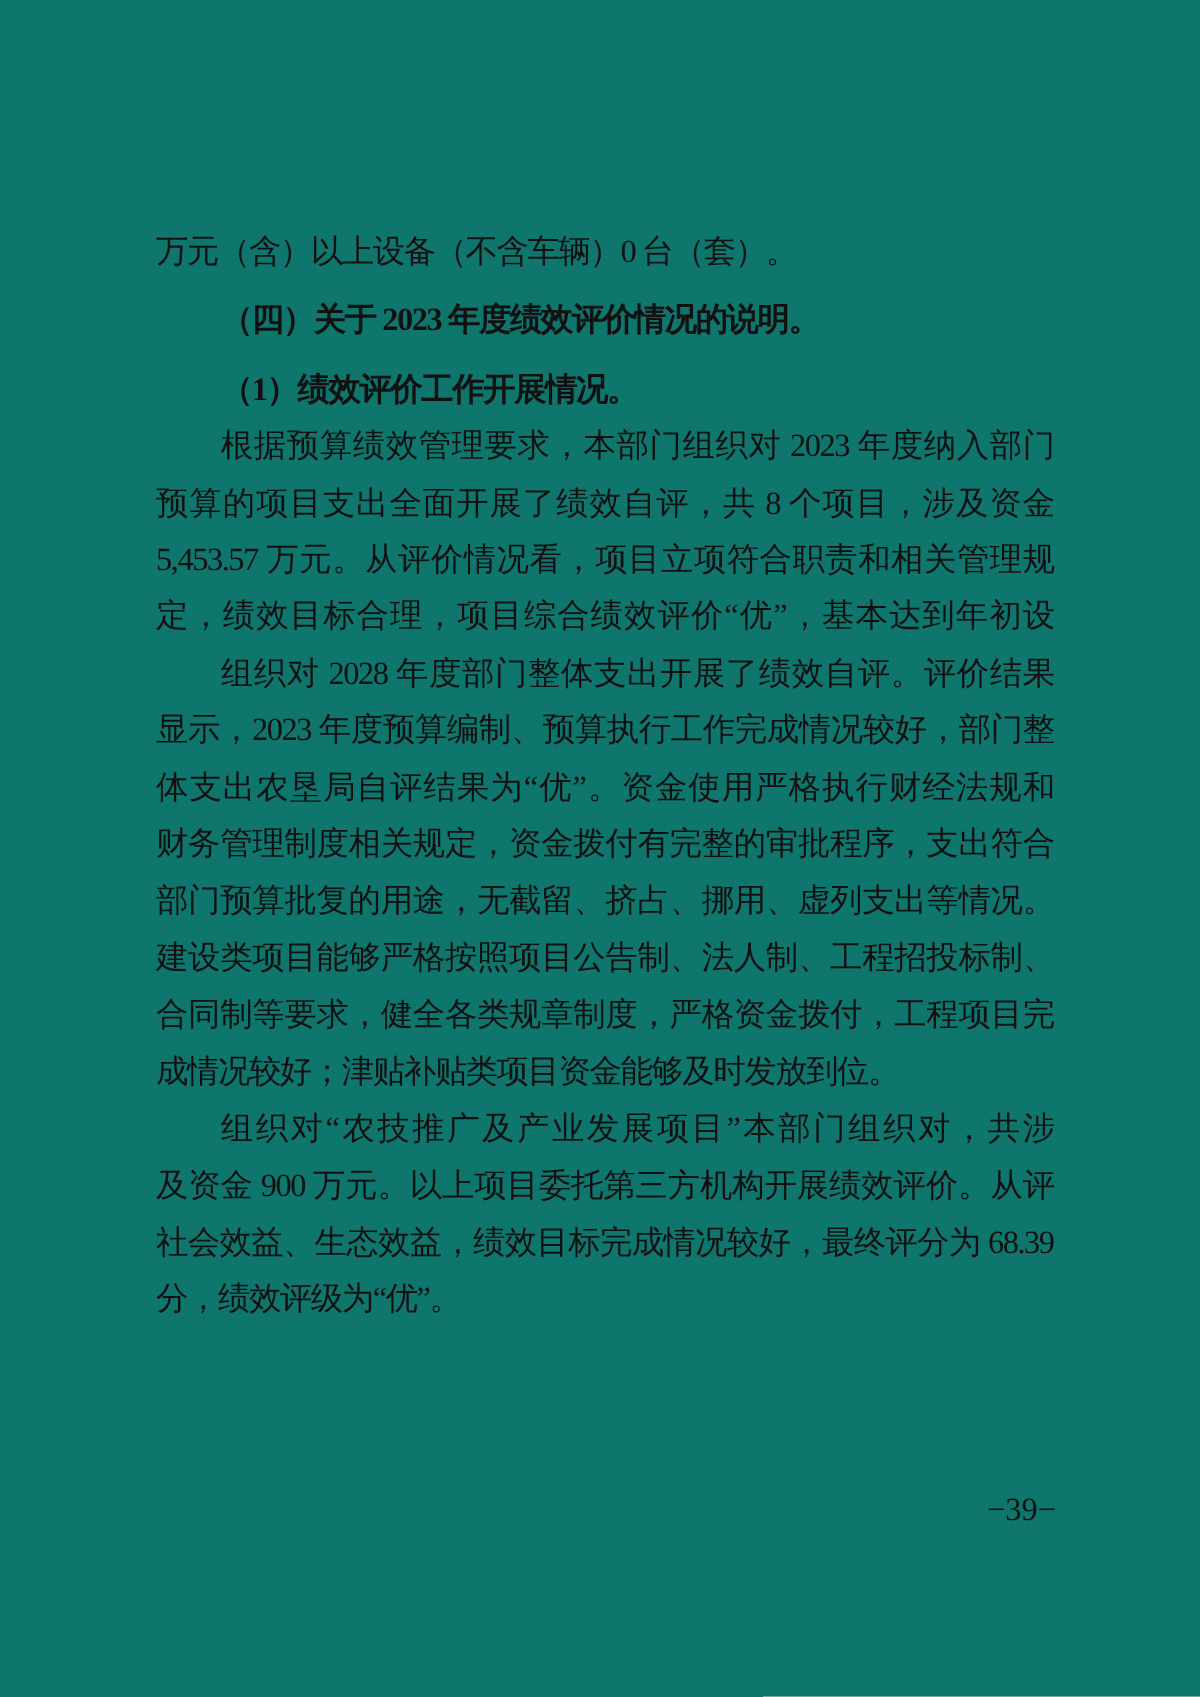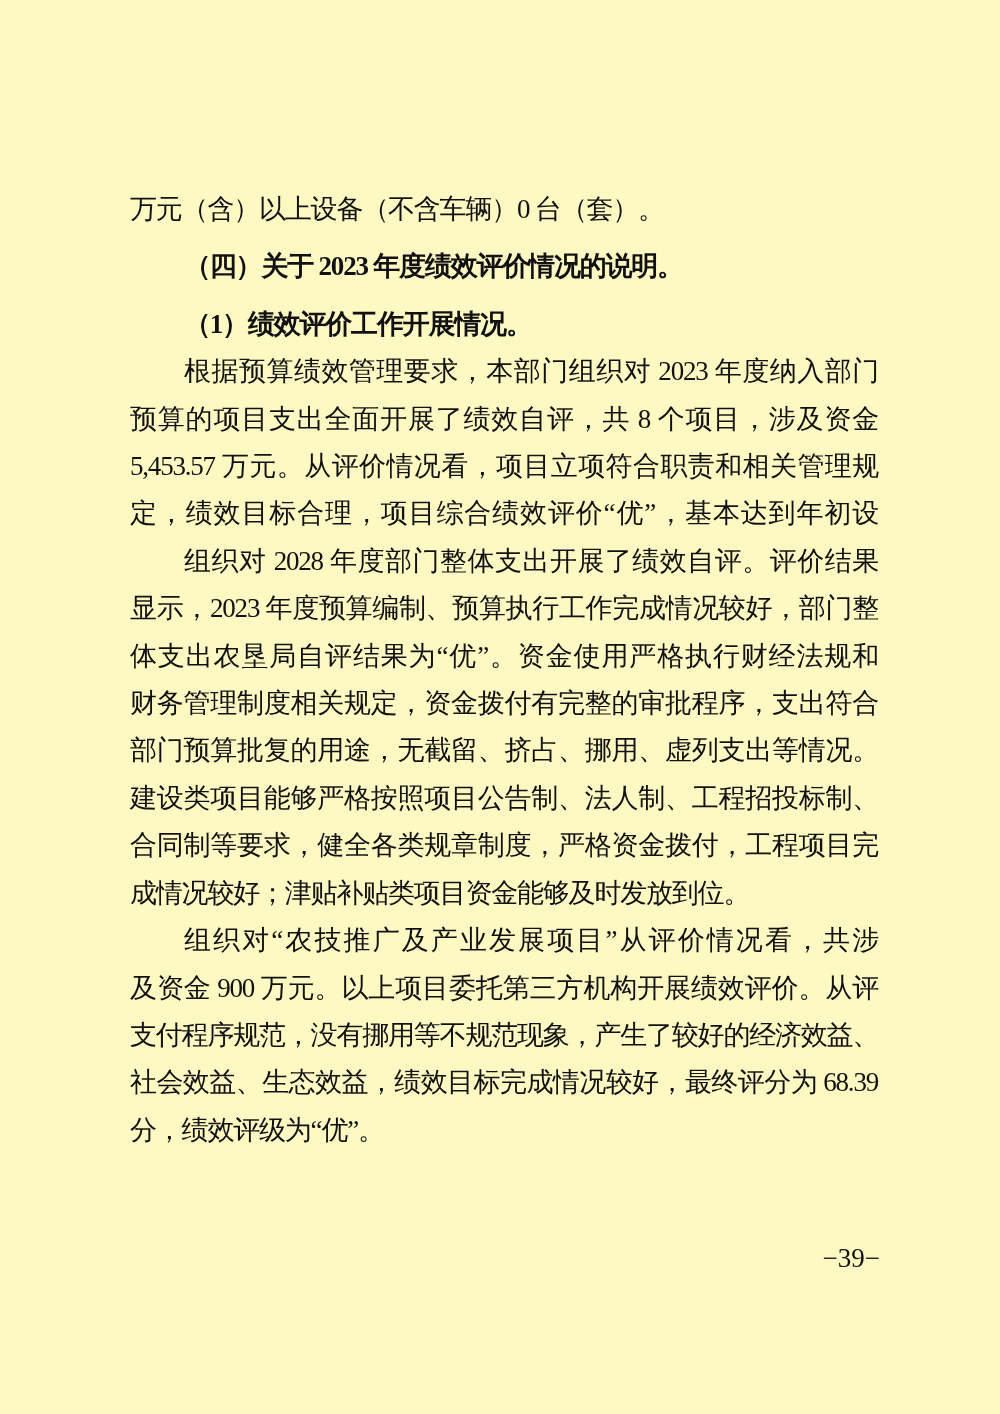--- a/index.html
+++ b/index.html
@@ -4,21 +4,21 @@
 <style>
   html, body {
     margin: 0;
     padding: 0;
     background: #ffffff;
   }
   .doc-page {
     position: relative;
     width: 1000px;
     height: 1414px;
-    background: #fef9c3;
+    background: #0f766e;
     color: #111111;
     font-family: "Liberation Serif", "DejaVu Serif", serif;
     overflow: hidden;
   }
   .text-block {
     position: absolute;
     left: 130px;
     top: 186px;
     width: 748px;
   }
@@ -76,22 +76,21 @@
 
     <p class="line first">组织对 2028 年度部门整体支出开展了绩效自评。评价结果</p>
     <p class="line">显示，2023 年度预算编制、预算执行工作完成情况较好，部门整</p>
     <p class="line">体支出农垦局自评结果为“优”。资金使用严格执行财经法规和</p>
     <p class="line">财务管理制度相关规定，资金拨付有完整的审批程序，支出符合</p>
     <p class="line">部门预算批复的用途，无截留、挤占、挪用、虚列支出等情况。</p>
     <p class="line">建设类项目能够严格按照项目公告制、法人制、工程招投标制、</p>
     <p class="line">合同制等要求，健全各类规章制度，严格资金拨付，工程项目完</p>
     <p class="line last">成情况较好；津贴补贴类项目资金能够及时发放到位。</p>
 
-    <p class="line first">组织对“农技推广及产业发展项目”从评价情况看，共涉</p>
+    <p class="line first">组织对“农技推广及产业发展项目”本部门组织对，共涉</p>
     <p class="line">及资金 900 万元。以上项目委托第三方机构开展绩效评价。从评</p>
-    <p class="line">支付程序规范，没有挪用等不规范现象，产生了较好的经济效益、</p>
     <p class="line">社会效益、生态效益，绩效目标完成情况较好，最终评分为 68.39</p>
     <p class="line last">分，绩效评级为“优”。</p>
 
   </div>
 
   <div class="page-number">−39−</div>
 </div>
 
 </body></html>

